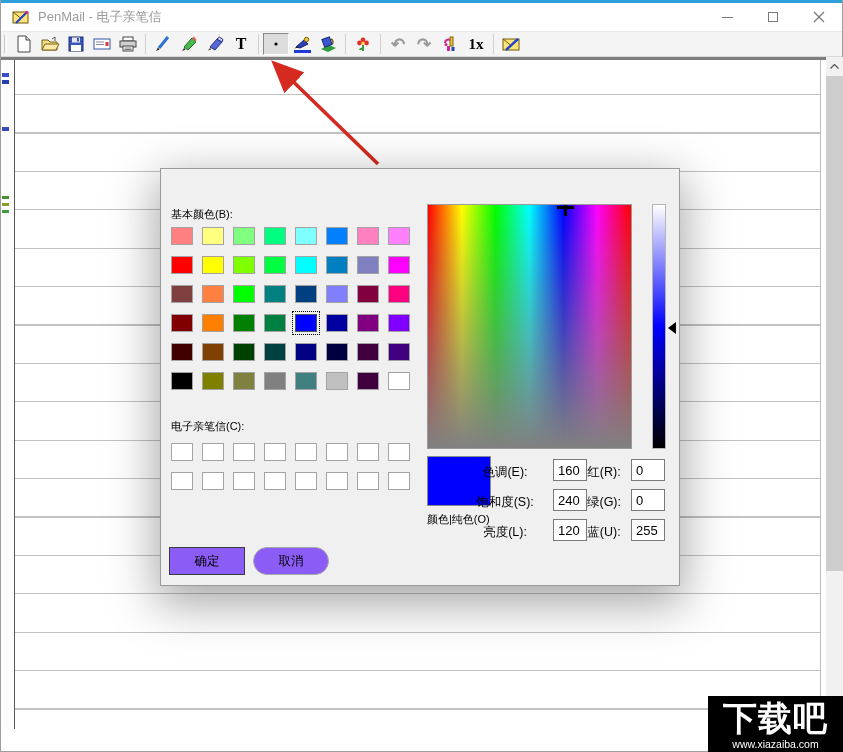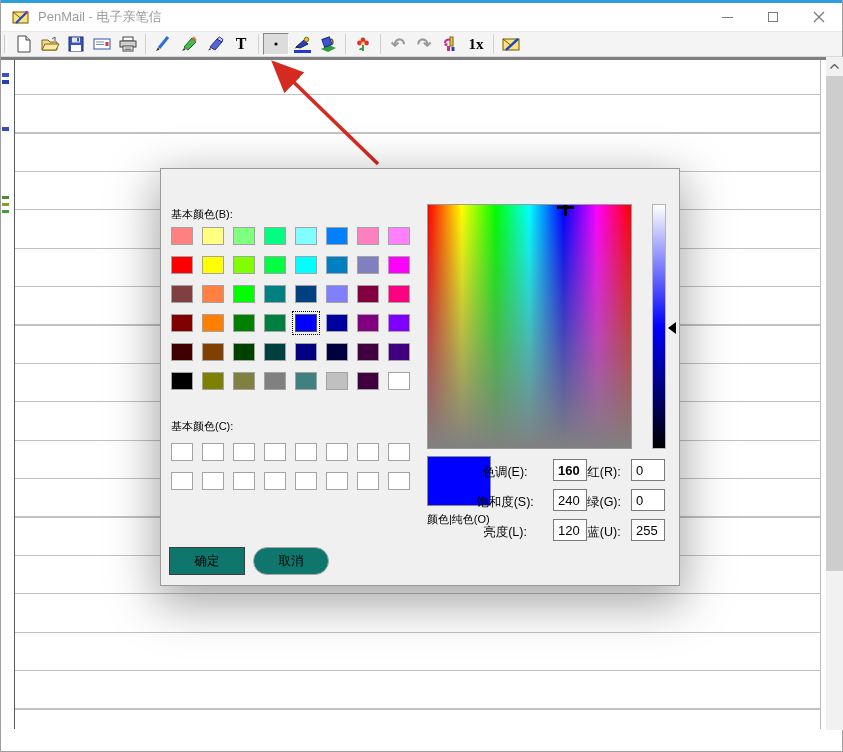--- a/index.html
+++ b/index.html
@@ -56,21 +56,21 @@
             border:1px solid #9a9a9a; box-shadow:0 14px 45px 4px rgba(0,0,0,0.35); z-index:100; font-size:12.5px; }
   .dlg-titlebar { position:absolute; left:0; top:0; width:100%; height:29px; background:#fff; }
   .dlg-title { position:absolute; left:11px; top:8px; font-size:12.5px; color:#000; }
   .dlg-close { position:absolute; right:6px; top:4px; width:28px; height:21px; display:flex; align-items:center; justify-content:center; }
   .dlg-label { position:absolute; font-size:11px; color:#000; }
 
   .swatch-grid { position:absolute; display:grid; grid-template-columns:repeat(8, 22px); column-gap:9px; row-gap:11px; }
   .swatch { width:22px; height:18px; border:1px solid #a3a3a3; }
   .swatch.selected { border-color:#555; outline:1px dotted #000; outline-offset:2px; }
 
-  .dlg-btn { position:absolute; background:#0f766e; border:1px solid #a8a8a8; font-size:12.5px; color:#000;
+  .dlg-btn { position:absolute; background:#8b5cf6; border:1px solid #a8a8a8; font-size:12.5px; color:#000;
              display:flex; align-items:center; justify-content:center; font-family:"Liberation Sans", sans-serif; }
   .dlg-btn.default { border:1px solid #3c3c3c; }
   .dlg-btn.disabled { color:#a4a4a4; border-color:#bfbfbf; background:#f0f0f0; }
 
   .grad-field { position:absolute; left:266px; top:35px; width:205px; height:245px; border:1px solid #9a9a9a;
     background-image:
       linear-gradient(to bottom, rgba(128,128,128,0) 0%, rgba(128,128,128,1) 100%),
       linear-gradient(to right, #FF0000 0%, #FFFF00 16.7%, #00FF00 33.3%, #00FFFF 50%, #0000FF 66.7%, #FF00FF 83.3%, #FF0000 100%); }
   .grad-marker-h { position:absolute; left:129px; top:1px; width:17px; height:3px; background:#000; }
   .grad-marker-v { position:absolute; left:136px; top:0px; width:3px; height:11px; background:#000; }
@@ -343,21 +343,21 @@
         <div class="swatch" style="background: rgb(0, 0, 0);"></div>
         <div class="swatch" style="background: rgb(128, 128, 0);"></div>
         <div class="swatch" style="background: rgb(128, 128, 64);"></div>
         <div class="swatch" style="background: rgb(128, 128, 128);"></div>
         <div class="swatch" style="background: rgb(64, 128, 128);"></div>
         <div class="swatch" style="background: rgb(192, 192, 192);"></div>
         <div class="swatch" style="background: rgb(64, 0, 64);"></div>
         <div class="swatch" style="background: rgb(255, 255, 255);"></div>
       </div>
 
-    <span class="dlg-label" style="left:10px; top:250px;">基本颜色(C):</span>
+    <span class="dlg-label" style="left:10px; top:250px;">电子亲笔信(C):</span>
     <div class="swatch-grid" style="left:10px; top:274px;">
         <div class="swatch" style="background: rgb(255, 255, 255);"></div>
         <div class="swatch" style="background: rgb(255, 255, 255);"></div>
         <div class="swatch" style="background: rgb(255, 255, 255);"></div>
         <div class="swatch" style="background: rgb(255, 255, 255);"></div>
         <div class="swatch" style="background: rgb(255, 255, 255);"></div>
         <div class="swatch" style="background: rgb(255, 255, 255);"></div>
         <div class="swatch" style="background: rgb(255, 255, 255);"></div>
         <div class="swatch" style="background: rgb(255, 255, 255);"></div>
         <div class="swatch" style="background: rgb(255, 255, 255);"></div>
@@ -377,28 +377,32 @@
       <div class="grad-marker-h"></div>
       <div class="grad-marker-v"></div>
     </div>
     <div class="lum-slider"></div>
     <div class="lum-marker"></div>
 
     <div class="preview-swatch" style="background: rgb(0, 0, 255);"></div>
     <span class="dlg-label" style="left:266px; top:343px;">颜色|纯色(O)</span>
 
     <span class="field-label" style="left:300px; top:295px; width:88px;">色调(E):</span>
-    <input class="field-input" style="left: 392px; top: 290px; font-weight: bold;" value="160">
+    <input class="field-input" style="left: 392px; top: 290px;" value="160">
     <span class="field-label" style="left:300px; top:325px; width:88px;">饱和度(S):</span>
     <input class="field-input" style="left: 392px; top: 320px;" value="240">
     <span class="field-label" style="left:300px; top:355px; width:88px;">亮度(L):</span>
     <input class="field-input" style="left: 392px; top: 350px;" value="120">
 
     <span class="field-label" style="left:420px; top:295px; width:46px;">红(R):</span>
     <input class="field-input" style="left: 470px; top: 290px;" value="0">
     <span class="field-label" style="left:420px; top:325px; width:46px;">绿(G):</span>
     <input class="field-input" style="left: 470px; top: 320px;" value="0">
     <span class="field-label" style="left:420px; top:355px; width:46px;">蓝(U):</span>
     <input class="field-input" style="left: 470px; top: 350px;" value="255">
   </div>
 
 
+  <div class="watermark">
+    <span class="wm-name">下载吧</span>
+    <span class="wm-url">www.xiazaiba.com</span>
+  </div>
 </div>
 
 </body></html>

